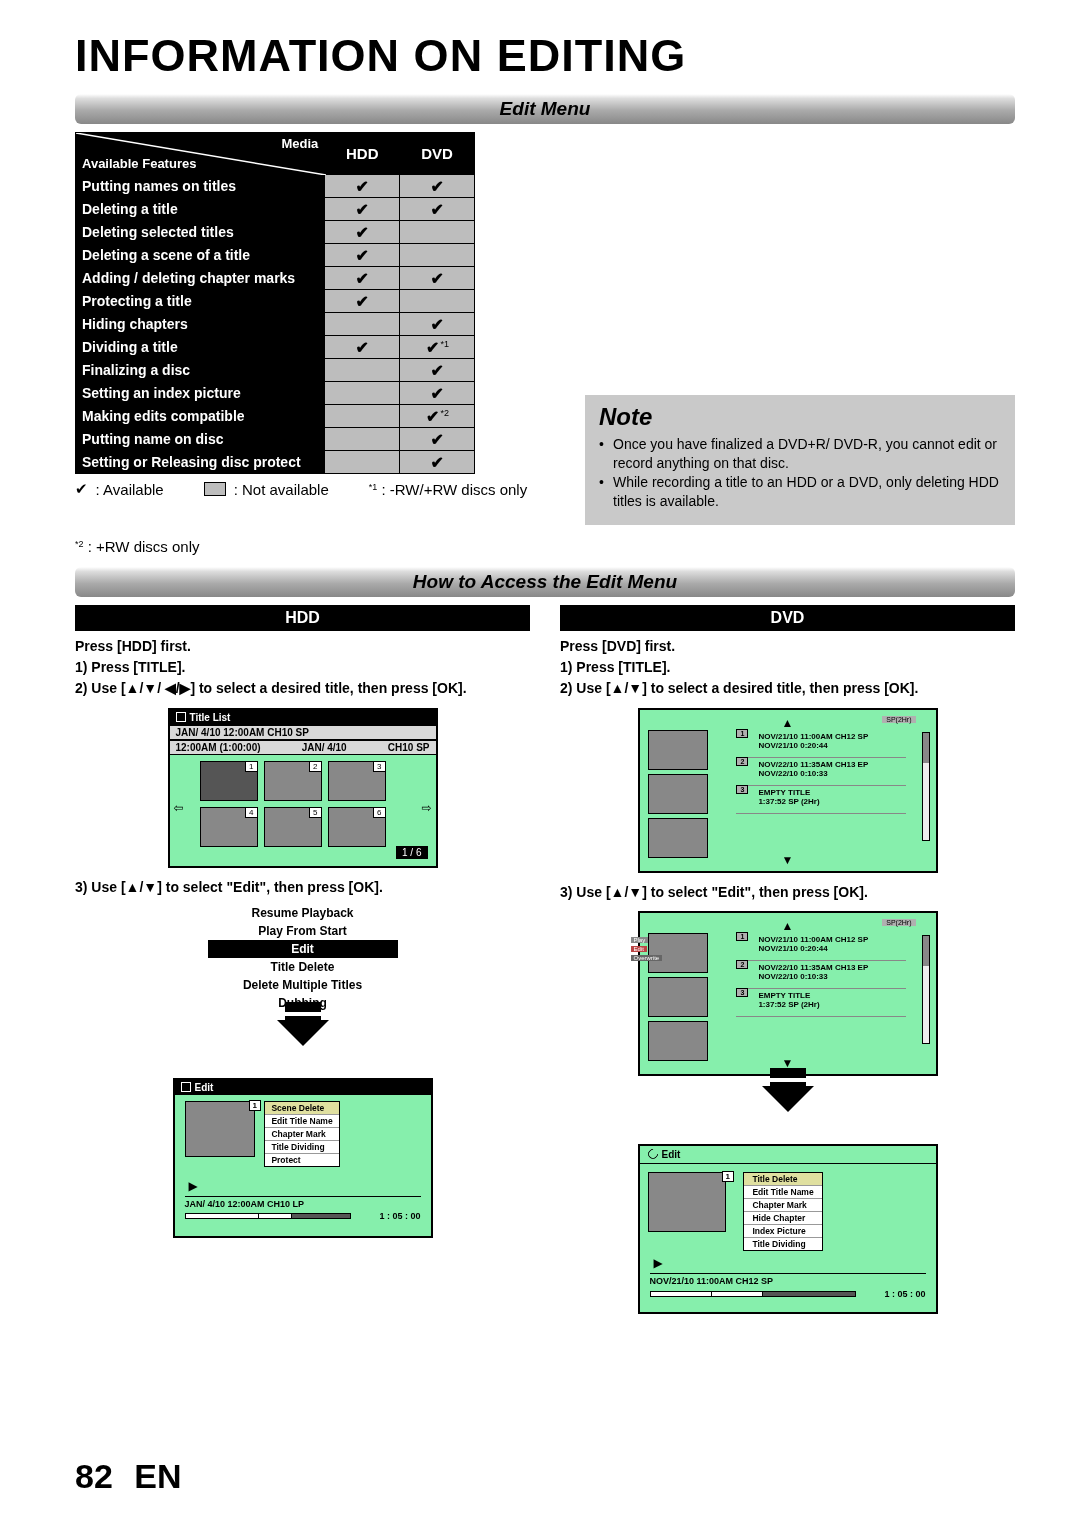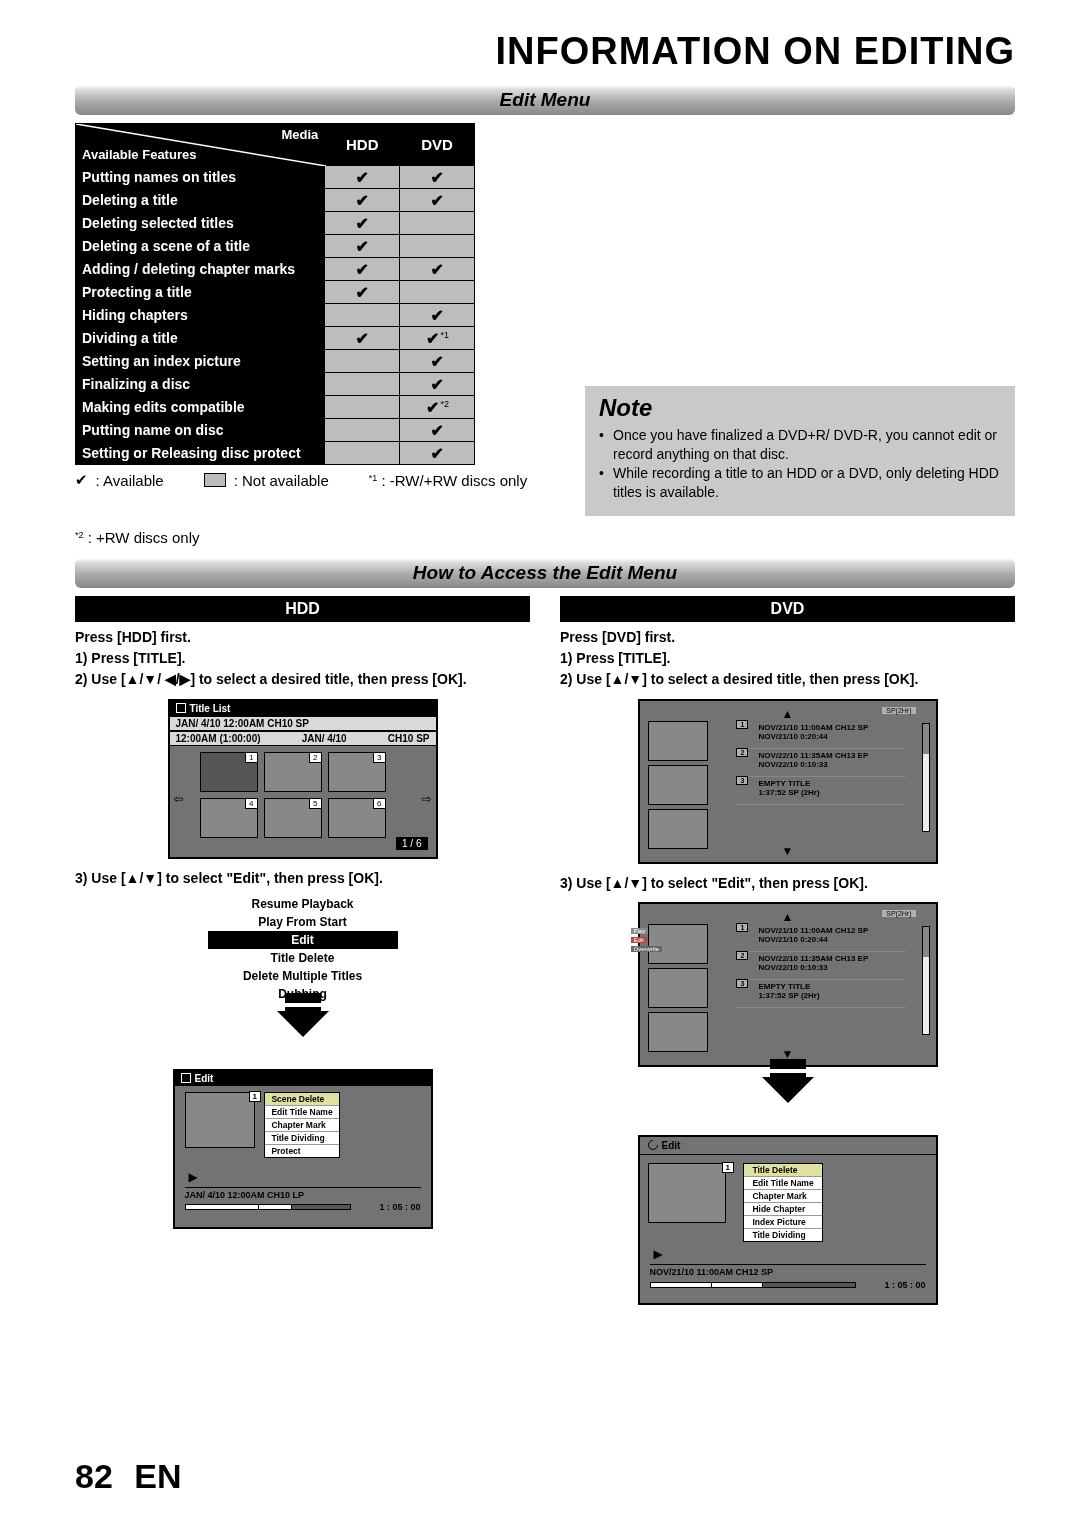--- a/index.html
+++ b/index.html
@@ -1,17 +1,17 @@
 <!DOCTYPE html>
 <html><head>
 <meta charset="utf-8">
 <style>
   * { box-sizing: border-box; margin: 0; padding: 0; }
   body { font-family: "Helvetica Neue", Arial, sans-serif; width: 1080px; height: 1526px; padding: 30px 65px 40px 75px; position: relative; color: #000; font-size: 14px; }
-  .page-title { text-align: right; font-weight: 800; font-size: 38px; letter-spacing: 1px; margin-bottom: 10px; }
+  .page-title { text-align: left; font-weight: 800; font-size: 45px; letter-spacing: 1px; margin-bottom: 10px; }
   .section-bar { background: linear-gradient(to bottom, #fff 0%, #ddd 15%, #aaa 55%, #888 100%); border-radius: 6px; padding: 4px 14px; font-weight: 800; font-size: 19px; color: #000; margin: 12px 0 8px; font-style: normal; text-align: center; }
   .section-bar.italic { font-style: italic; }
   .feat { border-collapse: collapse; width: 400px; }
   .feat th, .feat td { border: 1px solid #000; }
   .feat .corner { position: relative; height: 42px; background:#000; color:#fff; }
   .feat .corner .media { position:absolute; top:3px; right:6px; font-weight:700; font-size:13px; }
   .feat .corner .avail { position:absolute; bottom:3px; left:6px; font-weight:700; font-size:13px; }
   .feat .corner svg { position:absolute; top:0; left:0; }
   .feat thead th { background:#000; color:#fff; font-weight:700; height:42px; font-size:15px; }
   .feat tbody td.label { background:#000; color:#fff; font-weight:700; padding:3px 6px; font-size:14px; width:250px; }
@@ -28,21 +28,21 @@
   .note ul { list-style:none; }
   .note li { font-size:14px; line-height:1.35; padding-left:14px; position:relative; }
   .note li::before { content:"•"; position:absolute; left:0; top:0; }
 
   .two-col { display:flex; gap:30px; margin-top:4px; }
   .col { flex:1; }
   .col-head { background:#000; color:#fff; text-align:center; font-weight:700; padding:4px; font-size:16px; margin-bottom:6px; }
   .steps { font-size:14px; font-weight:700; }
   .steps p { margin:3px 0; line-height:1.3; }
 
-  .screenshot { border:2px solid #000; background:#737373; margin:10px auto; position:relative; }
+  .screenshot { border:2px solid #000; background:#86efac; margin:10px auto; position:relative; }
   .ss1 { width:270px; height:160px; }
   .ss1 .hdr { background:#000; color:#fff; font-size:10px; font-weight:700; padding:2px 6px; display:flex; align-items:center; gap:4px; }
   .icon-sq { width:10px; height:10px; border:1px solid #fff; display:inline-block; }
   .ss1 .line { font-size:10px; font-weight:700; border-top:1px solid #000; border-bottom:1px solid #000; padding:1px 6px; display:flex; justify-content:space-between; background:#d9d9d9; }
   .ss1 .body { position:relative; height:106px; }
   .ss1 .thumbs { display:flex; flex-wrap:wrap; gap:6px; padding:6px 30px; }
   .ss1 .th { width:58px; height:40px; background:#888; border:1px solid #000; position:relative; }
   .ss1 .th.sel { background:#555; }
   .ss1 .th .n { position:absolute; top:-1px; right:-1px; background:#fff; color:#000; font-size:8px; padding:0 3px; border:1px solid #000; }
   .ss1 .th.sel .n { background:#fff; color:#000; }
@@ -167,26 +167,26 @@
             <td class="label">Hiding chapters</td>
             <td class="cell"></td>
             <td class="cell">✔</td>
           </tr>
           <tr>
             <td class="label">Dividing a title</td>
             <td class="cell">✔</td>
             <td class="cell">✔<span class="sup">*1</span></td>
           </tr>
           <tr>
+            <td class="label">Finalizing a disc</td>
+            <td class="cell"></td>
+            <td class="cell">✔</td>
+          </tr>
+          <tr>
             <td class="label">Setting an index picture</td>
-            <td class="cell"></td>
-            <td class="cell">✔</td>
-          </tr>
-          <tr>
-            <td class="label">Finalizing a disc</td>
             <td class="cell"></td>
             <td class="cell">✔</td>
           </tr>
           <tr>
             <td class="label">Making edits compatible</td>
             <td class="cell"></td>
             <td class="cell">✔<span class="sup">*2</span></td>
           </tr>
           <tr>
             <td class="label">Putting name on disc</td>

